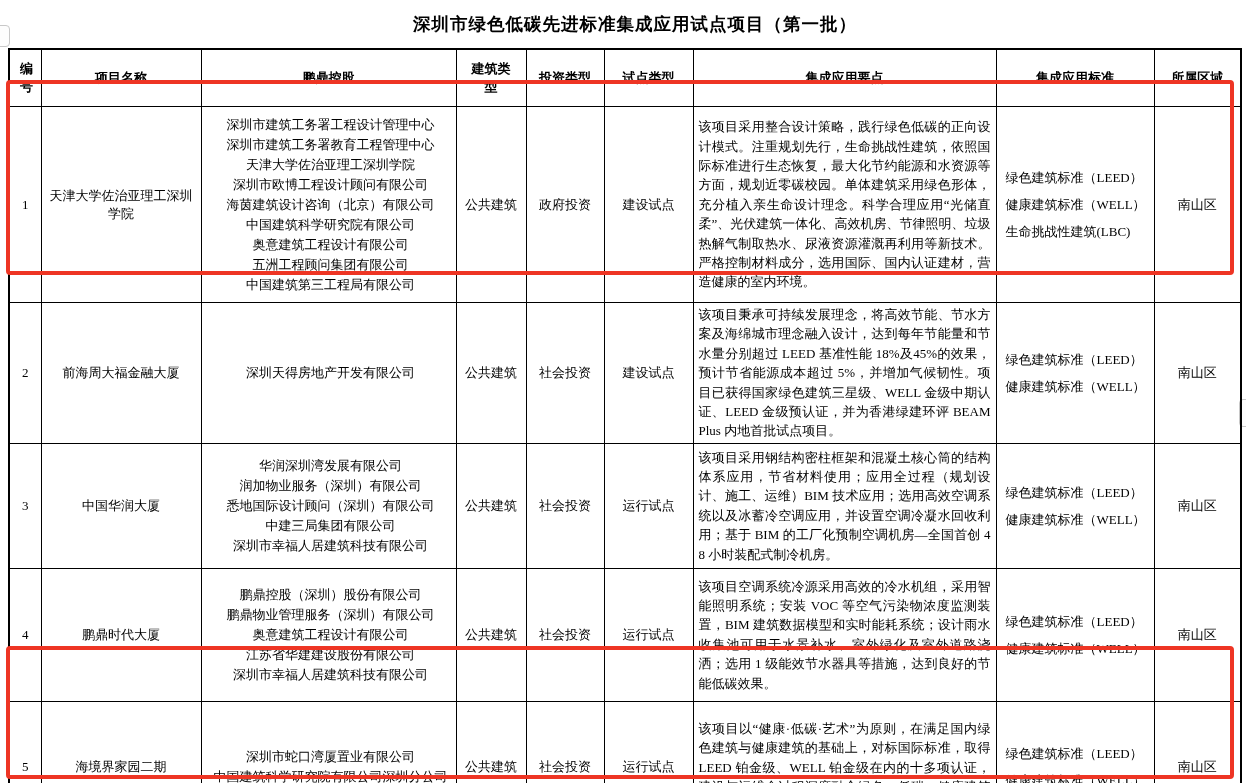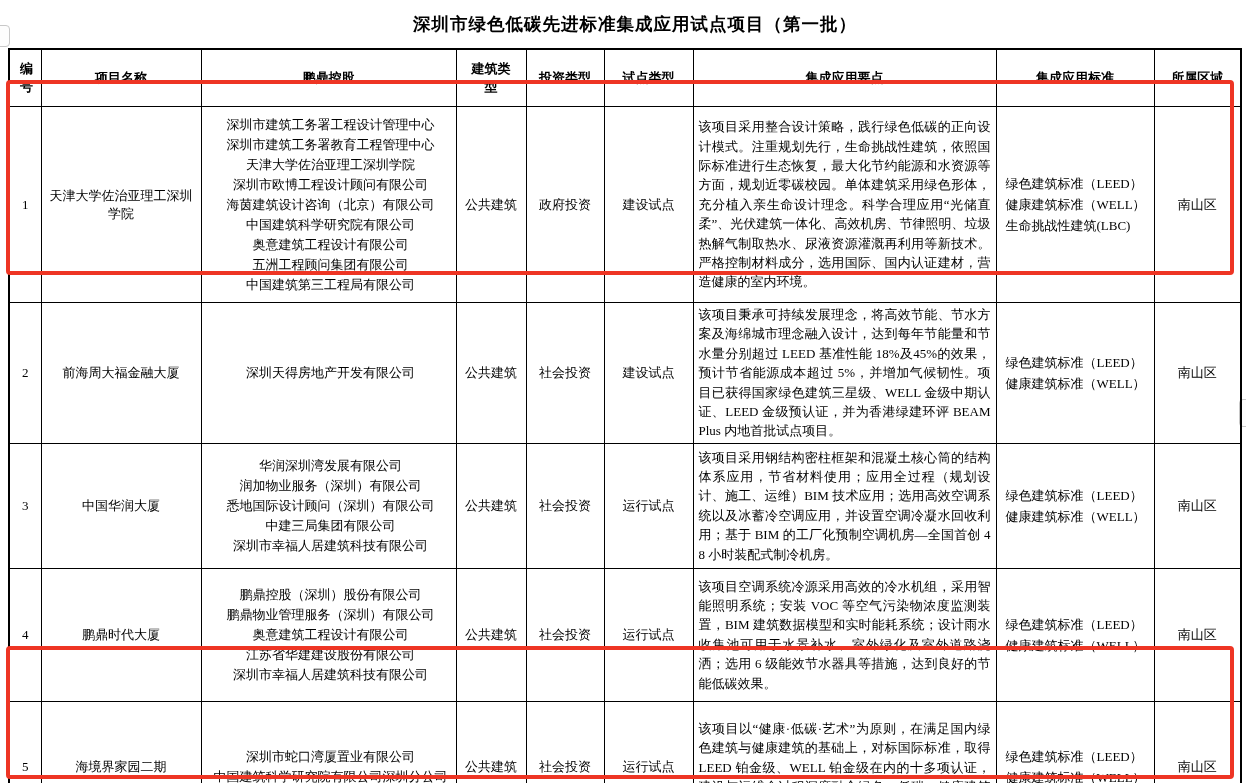--- a/index.html
+++ b/index.html
@@ -56,21 +56,21 @@
   td.points {
     text-align: justify;
     text-justify: inter-ideograph;
     padding: 2px 5px;
     line-height: 19.4px;
   }
   td.standards {
     text-align: left;
     padding: 2px 4px 2px 9px;
     white-space: pre-line;
-    line-height: 21px;
+    line-height: 27px;
   }
   tr.r0 td { height: 191px; }
   tr.r1 td { height: 127px; }
   tr.r2 td { height: 120px; }
   tr.r3 td { height: 128px; }
   tr.r4 td { height: 127px; }
 
   .hl-box {
     position: absolute;
     left: 6px;
@@ -182,21 +182,21 @@
         <td class="c">4</td>
         <td class="c">鹏鼎时代大厦</td>
         <td class="units">鹏鼎控股（深圳）股份有限公司
 鹏鼎物业管理服务（深圳）有限公司
 奥意建筑工程设计有限公司
 江苏省华建建设股份有限公司
 深圳市幸福人居建筑科技有限公司</td>
         <td class="c">公共建筑</td>
         <td class="c">社会投资</td>
         <td class="c">运行试点</td>
-        <td class="points">该项目空调系统冷源采用高效的冷水机组，采用智能照明系统；安装 VOC 等空气污染物浓度监测装置，BIM 建筑数据模型和实时能耗系统；设计雨水收集池可用于水景补水、室外绿化及室外道路浇洒；选用 6 级能效节水器具等措施，达到良好的节能低碳效果。</td>
+        <td class="points">该项目空调系统冷源采用高效的冷水机组，采用智能照明系统；安装 VOC 等空气污染物浓度监测装置，BIM 建筑数据模型和实时能耗系统；设计雨水收集池可用于水景补水、室外绿化及室外道路浇洒；选用 1 级能效节水器具等措施，达到良好的节能低碳效果。</td>
         <td class="standards">绿色建筑标准（LEED）
 健康建筑标准（WELL）</td>
         <td class="c">南山区</td>
       </tr>
       <tr class="r4">
         <td class="c">5</td>
         <td class="c">海境界家园二期</td>
         <td class="units">深圳市蛇口湾厦置业有限公司
 中国建筑科学研究院有限公司深圳分公司</td>
         <td class="c">公共建筑</td>

